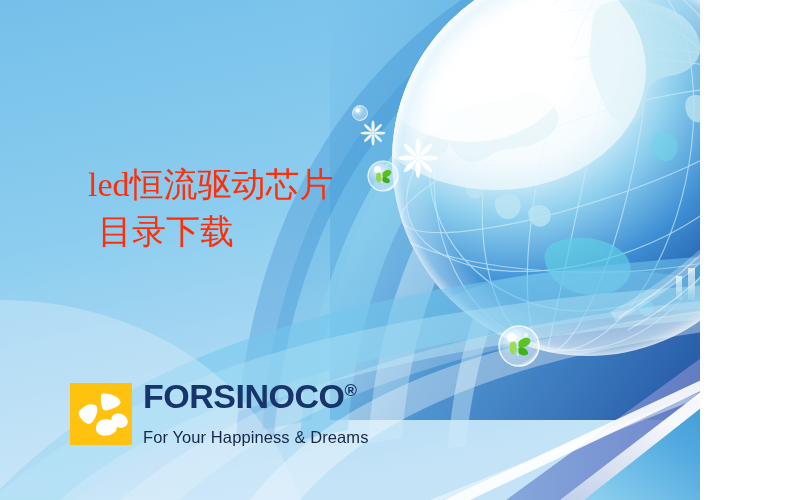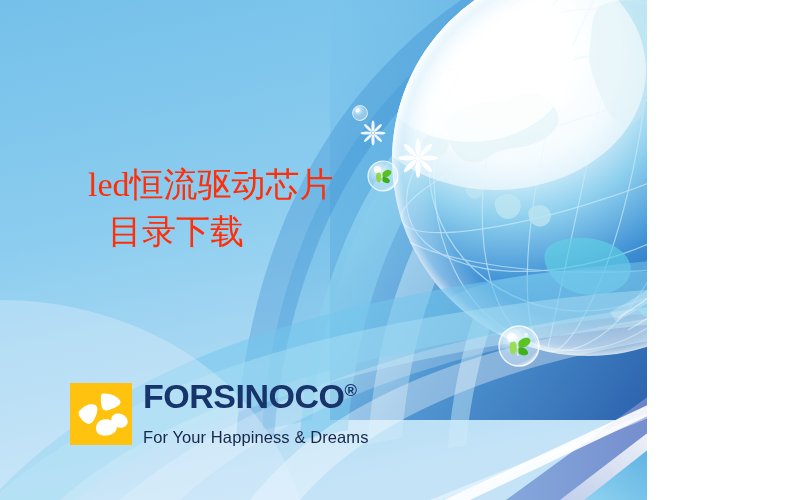--- a/index.html
+++ b/index.html
@@ -2,25 +2,24 @@
 <html><head>
 <meta charset="utf-8">
 <style>
   html, body {
     margin: 0;
     padding: 0;
     background: #ffffff;
   }
   #stage {
     position: relative;
-    width: 636px;
+    width: 700px;
     height: 500px;
     overflow: hidden;
     font-family: "Liberation Sans", sans-serif;
-    padding-left: 11px;
   }
   #bg-svg {
     position: absolute;
     left: 0; top: 0;
     width: 800px;
     height: 500px;
     display: block;
   }
 
   
@@ -39,21 +38,21 @@
     font-family: "Liberation Serif", "DejaVu Serif", serif;
     font-size: 34px;
     letter-spacing: 0px;
     color: #FF2D08;
   }
   .headline-line-2 {
     display: block;
     font-family: "Liberation Serif", "DejaVu Serif", serif;
     font-size: 34px;
     margin-top: 12px;
-    margin-left: 20px;
+    margin-left: 10px;
     color: #FF2D08;
   }
 
   
   #logo {
     position: absolute;
     left: 70px;
     top: 380px;
     z-index: 20;
     display: flex;

